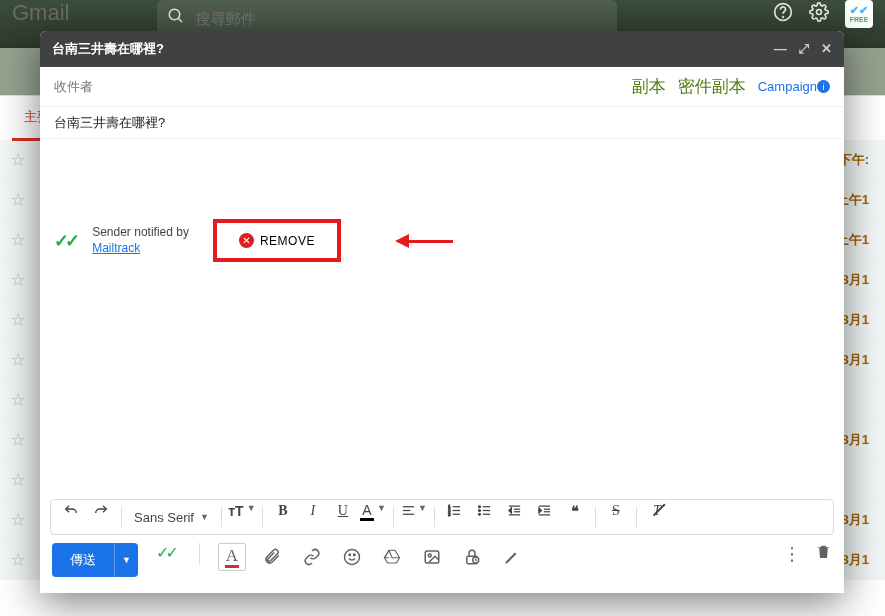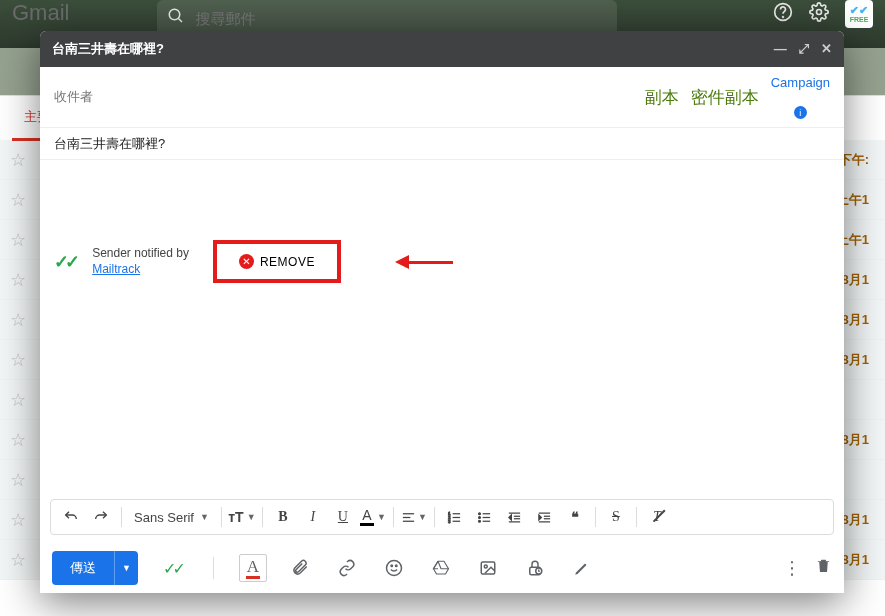--- a/index.html
+++ b/index.html
@@ -91,21 +91,21 @@
       font-size: 13px; font-weight: bold;
     }
     .compose-title .ctrls { margin-left: auto; display: flex; gap: 12px; color: #ccc; font-size: 13px; cursor: pointer; }
     .compose-row {
       padding: 8px 14px; border-bottom: 1px solid #eceff1;
       display: flex; align-items: center; font-size: 13px;
     }
     .recipient-label { color: #777; }
     .rec-right { margin-left: auto; display: flex; gap: 12px; align-items: center; }
     .rec-right .gray { color: #4d7c0f; font-size: 17px; }
-    .rec-right .campaign { color: #1a73e8; font-weight: 500; font-size: 13px; display: flex; align-items: center; gap: 16px; flex-direction: column;}
+    .rec-right .campaign { color: #1a73e8; font-weight: 500; font-size: 13px; display: flex; align-items: center; gap: 0;}
     .rec-right .info { width: 13px; height: 13px; border-radius: 50%; background: #1a73e8; color: #fff; font-size: 9px; display: inline-flex; align-items: center; justify-content: center;}
     .subject-input {
       border: none; outline: none; width: 100%; font-size: 13px; color: #222;
     }
     .body-area {
       flex: 1; padding: 12px 14px; position: relative; overflow: hidden;
     }
     .mt-widget {
       position: absolute; top: 80px; left: 14px;
       display: flex; align-items: center; gap: 16px;
@@ -135,37 +135,37 @@
     }
 
     
     .fmt-toolbar {
       border: 1px solid #dadce0; border-radius: 4px;
       margin: 0 10px 8px 10px; height: 36px;
       display: flex; align-items: center; padding: 0 6px;
       gap: 2px;
     }
     .fmt-btn {
-      min-width: 28px; height: 28px; display: flex; align-items: center; justify-content: center;
+      min-width: 28px; height: 28px; display: flex; align-items: flex-start; justify-content: center;
       color: #444; font-size: 14px; cursor: pointer; border-radius: 3px;
     }
     .fmt-sep { width: 1px; height: 20px; background: #dadce0; margin: 0 4px; }
     .font-name {
       font-size: 13px; color: #444; padding: 0 6px;
       display: flex; align-items: center; gap: 6px;
     }
     .dd { font-size: 9px; color: #666; }
     .underline-a { display: flex; flex-direction: column; align-items: center; line-height: 1;}
     .underline-a .bar { width: 14px; height: 3px; background: #000; margin-top: 1px;}
     .underline-a.red .bar { background: #d93025; }
 
     
     .action-bar {
-      height: 50px; display: flex; align-items: center;
-      padding: 0 12px; gap: 19px;
+      height: 50px; display: flex; align-items: flex-start;
+      padding: 0 12px; gap: 12px;
     }
     .send-group {
       display: flex; height: 34px; border-radius: 4px; overflow: hidden;
     }
     .send-btn {
       background: #1a73e8; color: #fff; border: none;
       padding: 0 18px; font-size: 13px; font-weight: 500; cursor: pointer;
     }
     .send-more {
       background: #1a73e8; color: #fff; border: none; border-left: 1px solid rgba(255,255,255,0.3);

